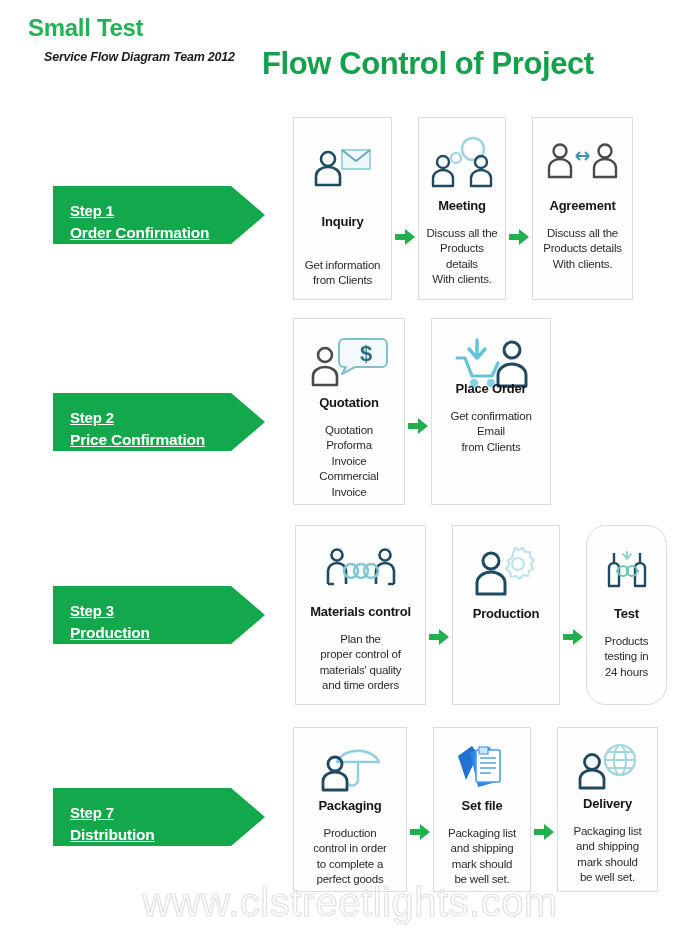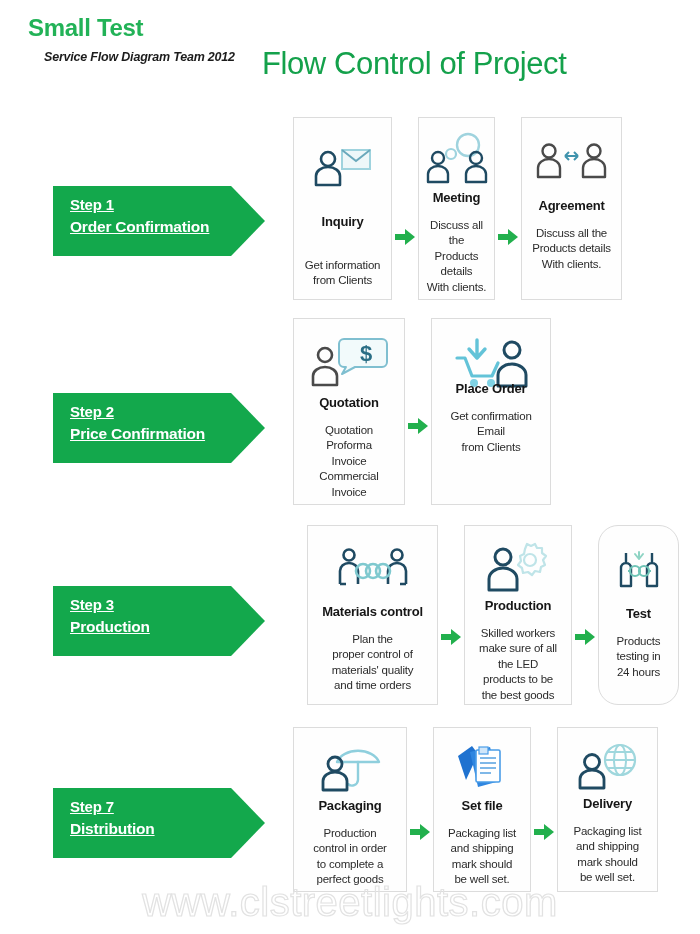--- a/index.html
+++ b/index.html
@@ -27,36 +27,36 @@
     font-weight: bold;
     color: #1c1c1c;
     line-height: 1.35;
     letter-spacing: -0.2px;
   }
   .main-title {
     position: absolute;
     left: 262px; top: 46px;
     width: 420px;
     font-size: 31px;
-    font-weight: normal;
+    font-weight: bold;
     color: #14a14b;
     letter-spacing: -0.4px;
     white-space: nowrap;
   }
 
   
   .step-arrow {
     position: absolute;
     left: 53px;
     width: 212px;
-    height: 70px;
+    height: 58px;
     background: #13a84c;
     color: #ffffff;
     clip-path: polygon(0 0, 84% 0, 100% 50%, 84% 100%, 0 100%);
-    padding: 8px 0 0 17px;
+    padding: 14px 0 0 17px;
   }
   .step-arrow .sa-line {
     display: block;
     font-size: 15px;
     font-weight: bold;
     text-decoration: underline;
     text-underline-offset: 1px;
     line-height: 1.45;
     letter-spacing: -0.2px;
     width: max-content;
@@ -168,21 +168,21 @@
     <div class="card-desc">Get information
 from Clients</div>
   </div>
 
   <div class="conn" style="height:100px; margin-top:70px;">
     <svg width="20" height="16" viewBox="0 0 20 16">
         <path d="M0 5 h10 v-5 l10 8 l-10 8 v-5 h-10 z" fill="#22b04d"></path>
       </svg>
   </div>
 
-  <div class="card" style="width:77px;">
+  <div class="card" style="width:88px;">
     <div class="card-icon">
       <svg width="66" height="54" viewBox="0 0 66 54">
         <circle cx="44" cy="13" r="11" fill="none" stroke="#9fd3de" stroke-width="2.4"></circle>
         <circle cx="27" cy="22" r="5" fill="none" stroke="#9fd3de" stroke-width="2.2"></circle>
         <circle cx="14" cy="26" r="6" fill="none" stroke="#1f4a62" stroke-width="2.4"></circle>
         <path d="M4 50 v-8 a10 8 0 0 1 20 0 v8 z" fill="none" stroke="#1f4a62" stroke-width="2.4" stroke-linejoin="round"></path>
         <circle cx="52" cy="26" r="6" fill="none" stroke="#1f4a62" stroke-width="2.4"></circle>
         <path d="M42 50 v-8 a10 8 0 0 1 20 0 v8 z" fill="none" stroke="#1f4a62" stroke-width="2.4" stroke-linejoin="round"></path>
       </svg>
     </div>
@@ -251,21 +251,21 @@
         <path d="M49 50 v-11 a14 11 0 0 1 28 0 v11 z" fill="none" stroke="#1f4a62" stroke-width="3" stroke-linejoin="round"></path>
       </svg>
     </div>
     <div class="card-title">Place Order</div>
     <div class="card-desc">Get confirmation
 Email
 from Clients</div>
   </div>
 </div>
 
-<div class="row" style="left:307px; top:525px; height:180px;">
+<div class="row" style="left:295px; top:525px; height:180px;">
 
   <div class="card" style="width:131px;">
     <div class="card-icon">
       <svg width="86" height="48" viewBox="0 0 86 48">
         <circle cx="19" cy="9" r="5.5" fill="none" stroke="#1f4a62" stroke-width="2.6"></circle>
         <path d="M10 38 v-13 a9 8 0 0 1 18 0 v13" fill="none" stroke="#1f4a62" stroke-width="2.6" stroke-linejoin="round"></path>
         <circle cx="67" cy="9" r="5.5" fill="none" stroke="#1f4a62" stroke-width="2.6"></circle>
         <path d="M58 38 v-13 a9 8 0 0 1 18 0 v13" fill="none" stroke="#1f4a62" stroke-width="2.6" stroke-linejoin="round"></path>
         <path d="M10 38 h6 M70 38 h6" stroke="#1f4a62" stroke-width="2.6"></path>
         <circle cx="33" cy="25" r="7" fill="none" stroke="#7fc9cf" stroke-width="2.6"></circle>
@@ -290,25 +290,20 @@
   <div class="card" style="width:108px;">
     <div class="card-icon">
       <svg width="74" height="54" viewBox="0 0 74 54">
         <path d="M46 4 l4 2 l4 -2 l2 4 l5 0 l0 5 l4 3 l-3 4 l2 5 l-4 2 l-1 5 l-5 -1 l-3 4 l-4 -3 l-5 1 l-1 -5 l-4 -3 l3 -4 l-1 -5 l4 -2 l1 -5 z" fill="none" stroke="#bfe4e8" stroke-width="2.2" stroke-linejoin="round"></path>
         <circle cx="49" cy="20" r="6" fill="none" stroke="#bfe4e8" stroke-width="2.2"></circle>
         <circle cx="22" cy="17" r="8" fill="none" stroke="#1f4a62" stroke-width="3"></circle>
         <path d="M8 50 v-11 a14 11 0 0 1 28 0 v11 z" fill="none" stroke="#1f4a62" stroke-width="3" stroke-linejoin="round"></path>
       </svg>
     </div>
     <div class="card-title">Production</div>
-    <div class="card-desc">Skilled workers
-make sure of all
-the LED
-products to be
-the best goods</div>
   </div>
 
   <div class="conn" style="height:100px; margin-top:62px;">
     <svg width="20" height="16" viewBox="0 0 20 16">
         <path d="M0 5 h10 v-5 l10 8 l-10 8 v-5 h-10 z" fill="#22b04d"></path>
       </svg>
   </div>
 
   <div class="card" style="width:81px;border-radius:20px;">
     <div class="card-icon">

